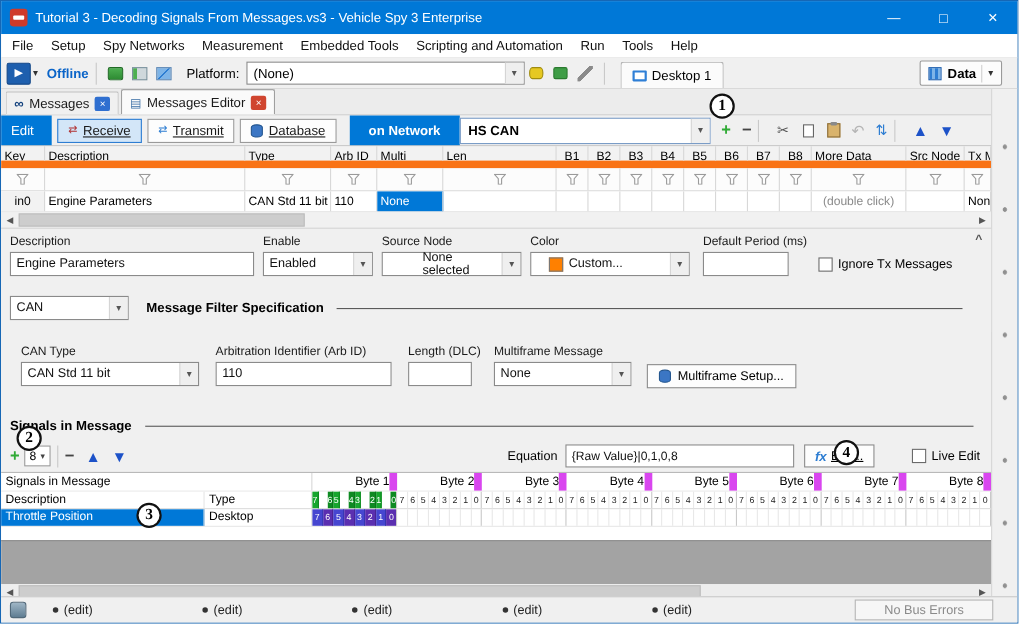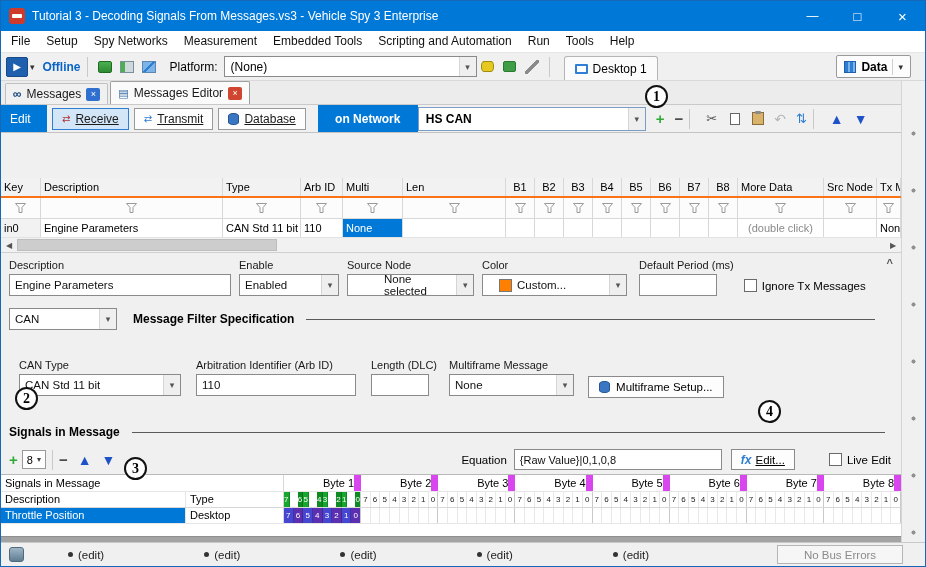--- a/index.html
+++ b/index.html
@@ -79,28 +79,28 @@
   .ic.cut{color:#555;}
   .ic.undo{color:#b5b5b5;font-size:14px;}
   .ic.sort{color:#2d7dd2;}
   .ic.up,.ic.down{color:#1d52c8;font-size:14px;}
   .icon-copy{position:relative;width:10px;height:12px;border:1px solid #666;background:#fff;margin-left:13px;}
   .icon-copy::before{content:"";position:absolute;left:2px;top:-4px;width:10px;height:12px;border:1px solid #666;background:#fff;z-index:-1;}
   .icon-paste{width:12px;height:13px;border:1px solid #8a6d3b;background:#d9b36c;margin-left:12px;position:relative;}
   .icon-paste::after{content:"";position:absolute;left:2px;top:-2px;width:6px;height:3px;background:#8a8a8a;border-radius:1px;}
 
   
-  .mhead{display:flex;height:20px;background:#f2f2f2;border-bottom:2px solid #f97316;font-size:11px;flex:0 0 20px;margin-top:45px;}
+  .mhead{display:flex;height:20px;background:#f2f2f2;border-bottom:7px solid #f97316;font-size:11px;flex:0 0 20px;}
   .mcol{border-right:1px solid #d8d8d8;padding:3px 3px 0;white-space:nowrap;overflow:hidden;flex:0 0 auto;}
   .mh.c{text-align:center;padding-left:0;padding-right:0;}
   .mfilterrow{display:flex;height:21px;background:#fcfcfc;border-bottom:1px solid #d8d8d8;flex:0 0 21px;}
   .mfc{display:flex;align-items:center;justify-content:center;padding:0;}
   .mrowrow{display:flex;height:19px;background:#fff;font-size:11px;border-bottom:1px solid #e3e3e3;flex:0 0 19px;}
   .mr{padding-top:3px;}
-  .mr.key{background:#f2f2f2;}
+  .mr.key{background:#f2f2f2;text-align:center;}
   .mr.sel{background:#0078d7;color:#fff;}
   .mr.dim{color:#8a8a8a;text-align:center;}
 
   .hscroll{flex:0 0 15px;background:#f1f1f1;display:flex;align-items:center;border-bottom:1px solid #d0d0d0;}
   .sarr{width:16px;text-align:center;font-size:8px;color:#555;flex:0 0 16px;}
   .strack{flex:1;position:relative;align-self:stretch;}
   .sthumb{position:absolute;left:0;top:1px;height:12px;background:#cdcdcd;border:1px solid #bdbdbd;}
   .sthumb.w1{width:260px;}
   .sthumb.w2{width:620px;}
 
@@ -112,21 +112,21 @@
   .drow{display:flex;align-items:flex-start;}
   .g1 .tbox{width:222px;}
   .g2{margin-left:8px;} .g2 .tbox{width:100px;}
   .g3{margin-left:8px;} .g3 .tbox{width:127px;padding-left:36px;}
   .g4{margin-left:8px;} .g4 .tbox{width:145px;padding-left:16px;}
   .g5{margin-left:12px;} .g5 .tbox{width:78px;}
   .chkgrp{display:flex;align-items:center;gap:5px;font-size:11.5px;margin:20px 0 0 10px;}
   .chk{width:13px;height:13px;border:1px solid #6a6a6a;background:#fff;flex:0 0 auto;}
   .swatch{width:13px;height:13px;border:1px solid #777;margin-right:5px;flex:0 0 auto;}
   .chev-up{position:absolute;right:8px;top:4px;font-size:11px;color:#555;font-weight:bold;}
-  .canrow{display:flex;align-items:center;margin-top:12px;text-align:center;}
+  .canrow{display:flex;align-items:center;margin-top:18px;text-align:center;}
   .canrow .tbox{width:108px;}
   .sect-title{font-weight:bold;font-size:12px;margin-left:16px;white-space:nowrap;}
   .rule{flex:1;height:1px;background:#5a5a5a;margin:0 16px 0 12px;}
 
   
   .fspec{flex:0 0 72px;background:#f0f0f0;display:flex;align-items:flex-start;padding:12px 10px 0 18px;}
   .f1 .tbox{width:162px;}
   .f2{margin-left:15px;} .f2 .tbox{width:160px;}
   .f3{margin-left:15px;} .f3 .tbox{width:58px;}
   .f4{margin-left:12px;} .f4 .tbox{width:125px;}
@@ -163,21 +163,21 @@
   .bit.g2{background:#0e8a22;color:#fff;border-right-color:#0a701b;}
   .bit.b1{background:#4646d0;color:#fff;border-right-color:#3535ad;}
   .bit.b2{background:#5b2fb0;color:#fff;border-right-color:#48248f;}
   .sfill{flex:0 0 12px;background:#fff;}
   .grayarea{flex:0 0 40px;background:#a3a3a3;border-top:1px solid #8e8e8e;}
   .gscroll{flex:0 0 14px;background:#ededed;display:flex;align-items:center;}
 
   
   .statusbar{flex:0 0 24px;background:#f0f0f0;border-top:1px solid #c9c9c9;display:flex;align-items:center;position:relative;padding:0 8px;font-size:11.5px;}
   .st-icon{width:15px;height:15px;border-radius:3px;background:linear-gradient(#9fb6c6,#5f7d92);border:1px solid #51697a;flex:0 0 auto;}
-  #status-edits{display:flex;align-items:flex-start;padding-left:20px;}
+  #status-edits{display:flex;align-items:flex-start;}
   .sb-item{display:flex;align-items:center;gap:5px;color:#222;margin-left:100px;white-space:nowrap;}
   .sb-item:first-child{margin-left:24px;}
   .sb-dot{width:5px;height:5px;border-radius:50%;background:#333;}
   .no-bus{position:absolute;right:22px;top:2px;width:126px;height:19px;border:1px solid #b5b5b5;background:#f6f6f6;color:#8a8a8a;display:flex;align-items:center;justify-content:center;}
 
   
   .ann{position:absolute;width:23px;height:23px;border:2px solid #111;border-radius:50%;background:#fff;display:flex;align-items:center;justify-content:center;font:bold 14px "Liberation Serif","DejaVu Serif",serif;color:#000;z-index:50;}
   #ann1{left:644px;top:84px;}
   #ann2{left:14px;top:386px;}
   #ann3{left:123px;top:456px;}

